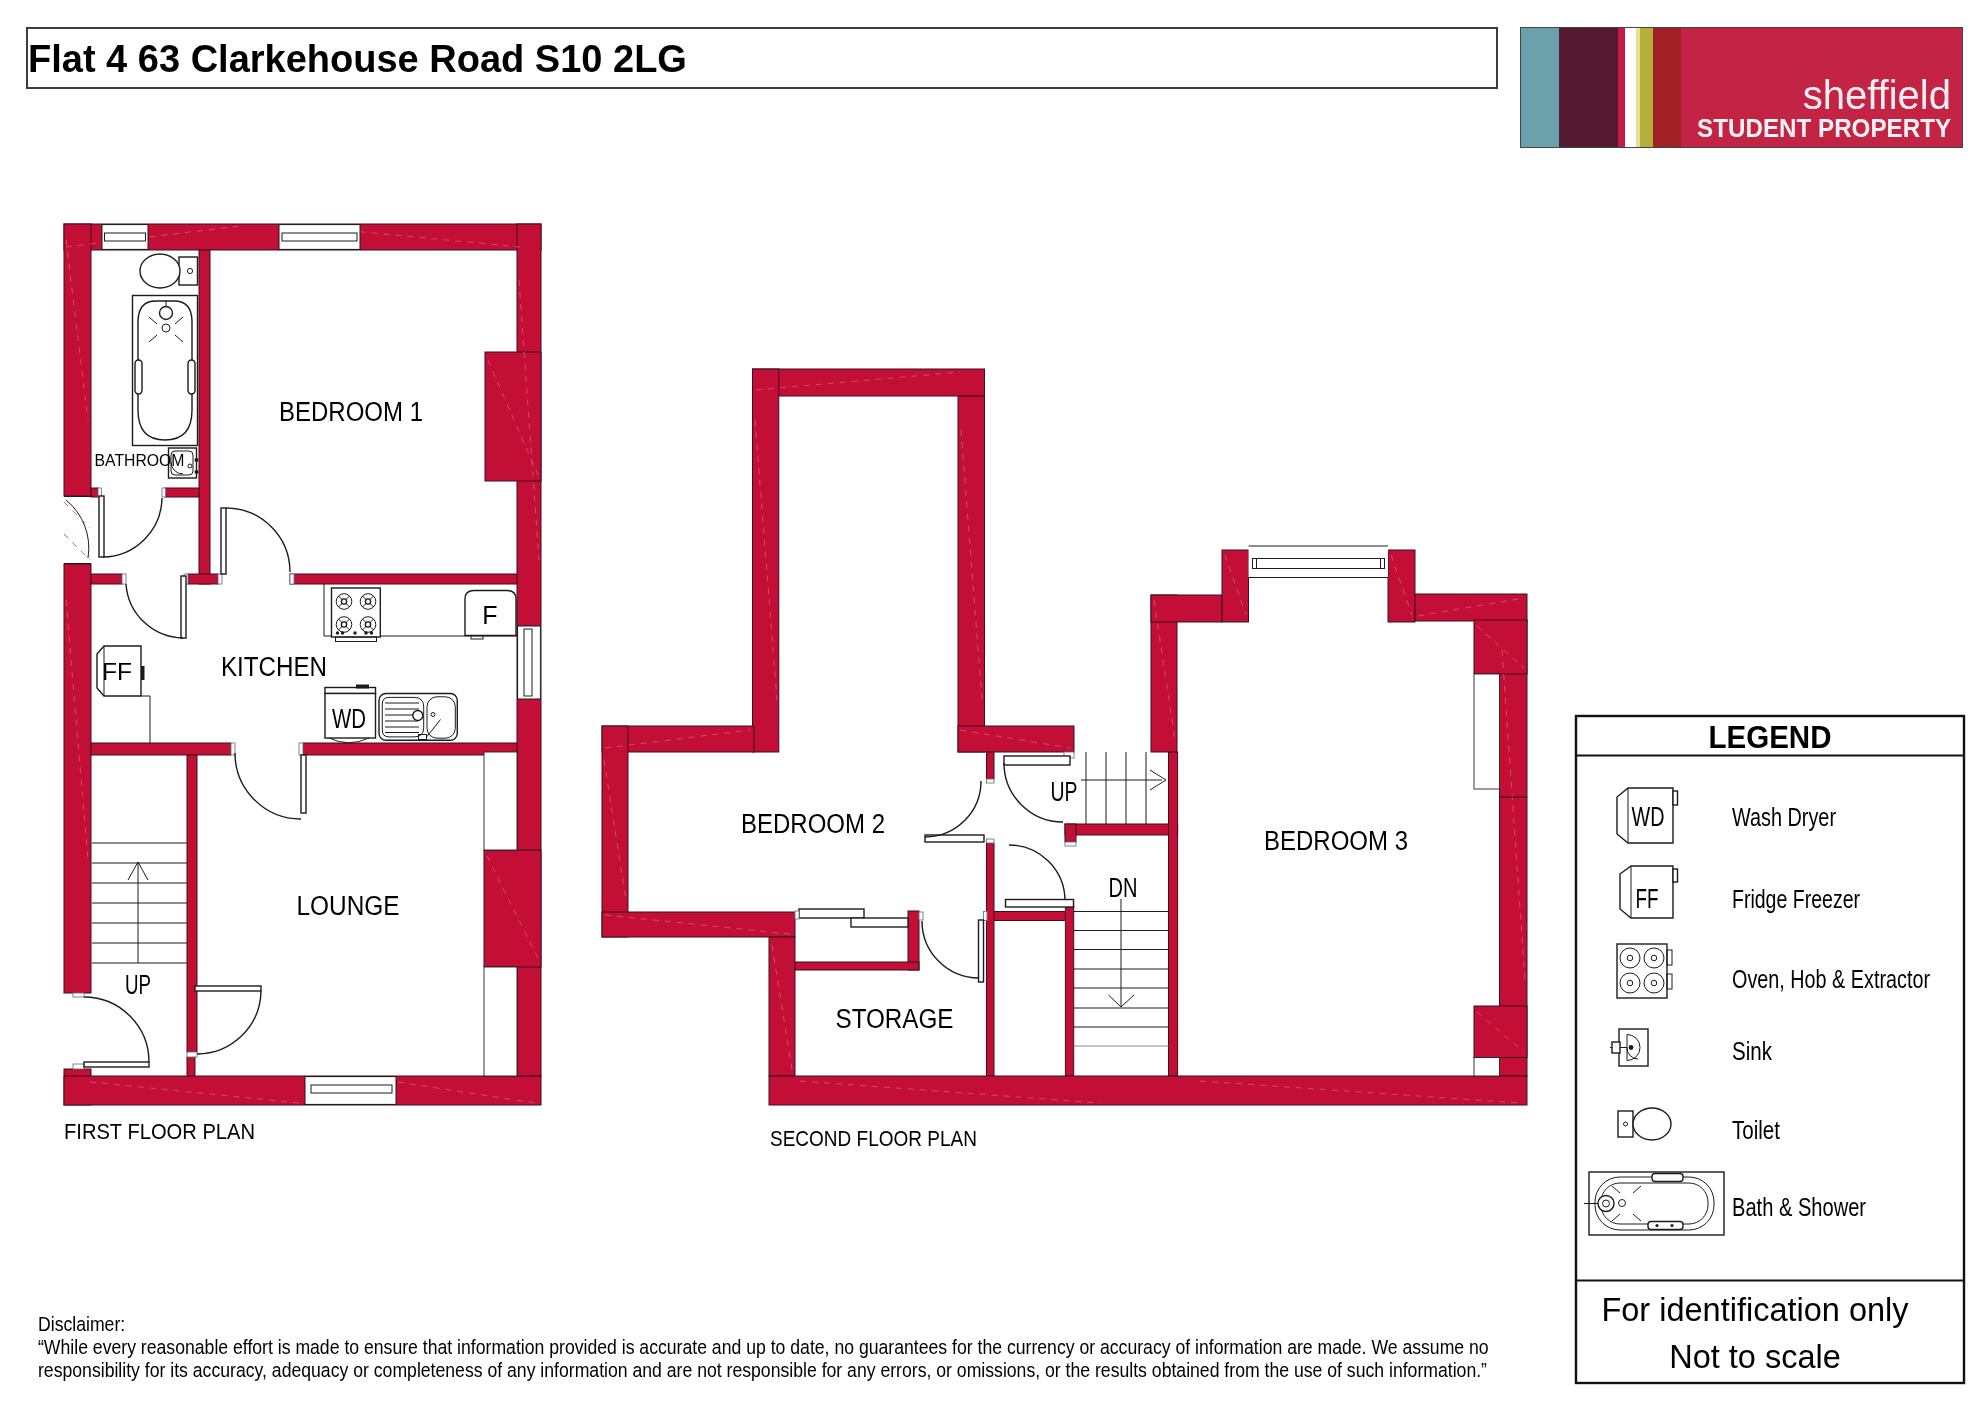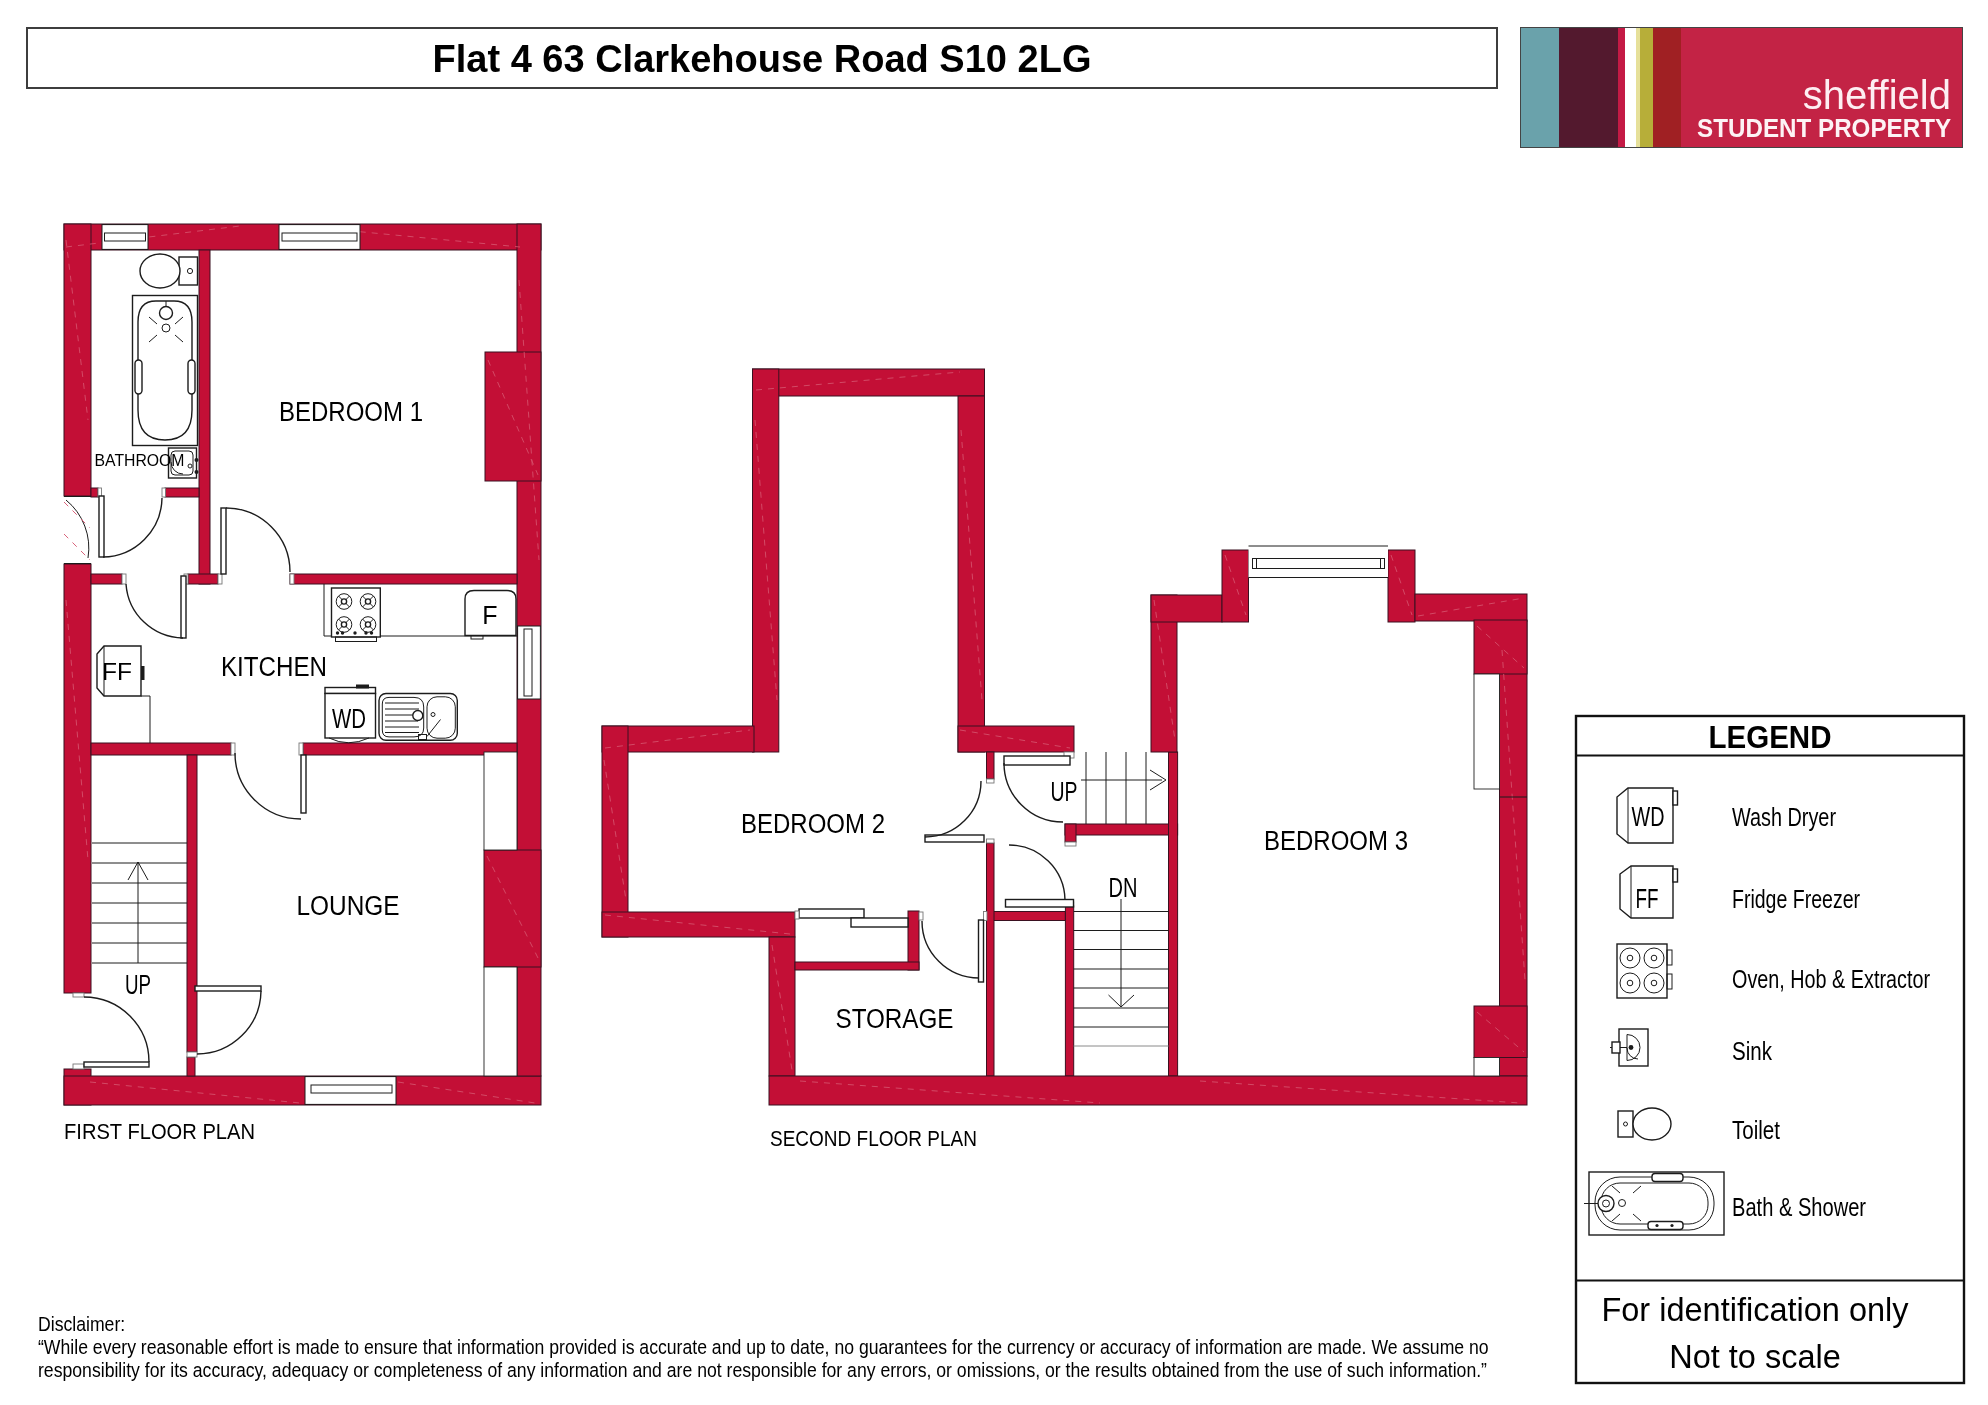--- a/index.html
+++ b/index.html
@@ -1,19 +1,19 @@
 <!DOCTYPE html>
 <html><head>
 <meta charset="utf-8">
 <style>
   html,body{margin:0;padding:0;background:#fff;}
   #page{position:relative;width:1988px;height:1405px;background:#fff;overflow:hidden;
         font-family:"Liberation Sans",sans-serif;}
   #titlebox{position:absolute;left:26px;top:27px;width:1468px;height:58px;
-            border:2px solid #3d3d3d;background:#fff;text-align:center;}
+            border:2px solid #3d3d3d;background:#fff;text-align:left;}
   #titlebox span{font-size:38px;font-weight:bold;color:#000;line-height:60px;}
   #logo{position:absolute;left:1520px;top:27px;width:441px;height:119px;border:1px solid #444;}
   .stripe{position:absolute;top:0;height:100%;}
   #logotxt1{position:absolute;right:11px;top:47px;text-align:right;color:#fdeef2;
             font-size:40px;line-height:40px;}
   #logotxt2{position:absolute;right:11px;top:87px;text-align:right;color:#fdf3f5;
             font-size:26px;font-weight:bold;line-height:26px;transform:scaleX(0.93);transform-origin:100% 0;}
   #discl{position:absolute;left:38px;top:1312px;width:2400px;color:#000;
          font-size:20.5px;line-height:23px;transform:scaleX(0.86);transform-origin:0 0;}
   svg{position:absolute;left:0;top:0;}

